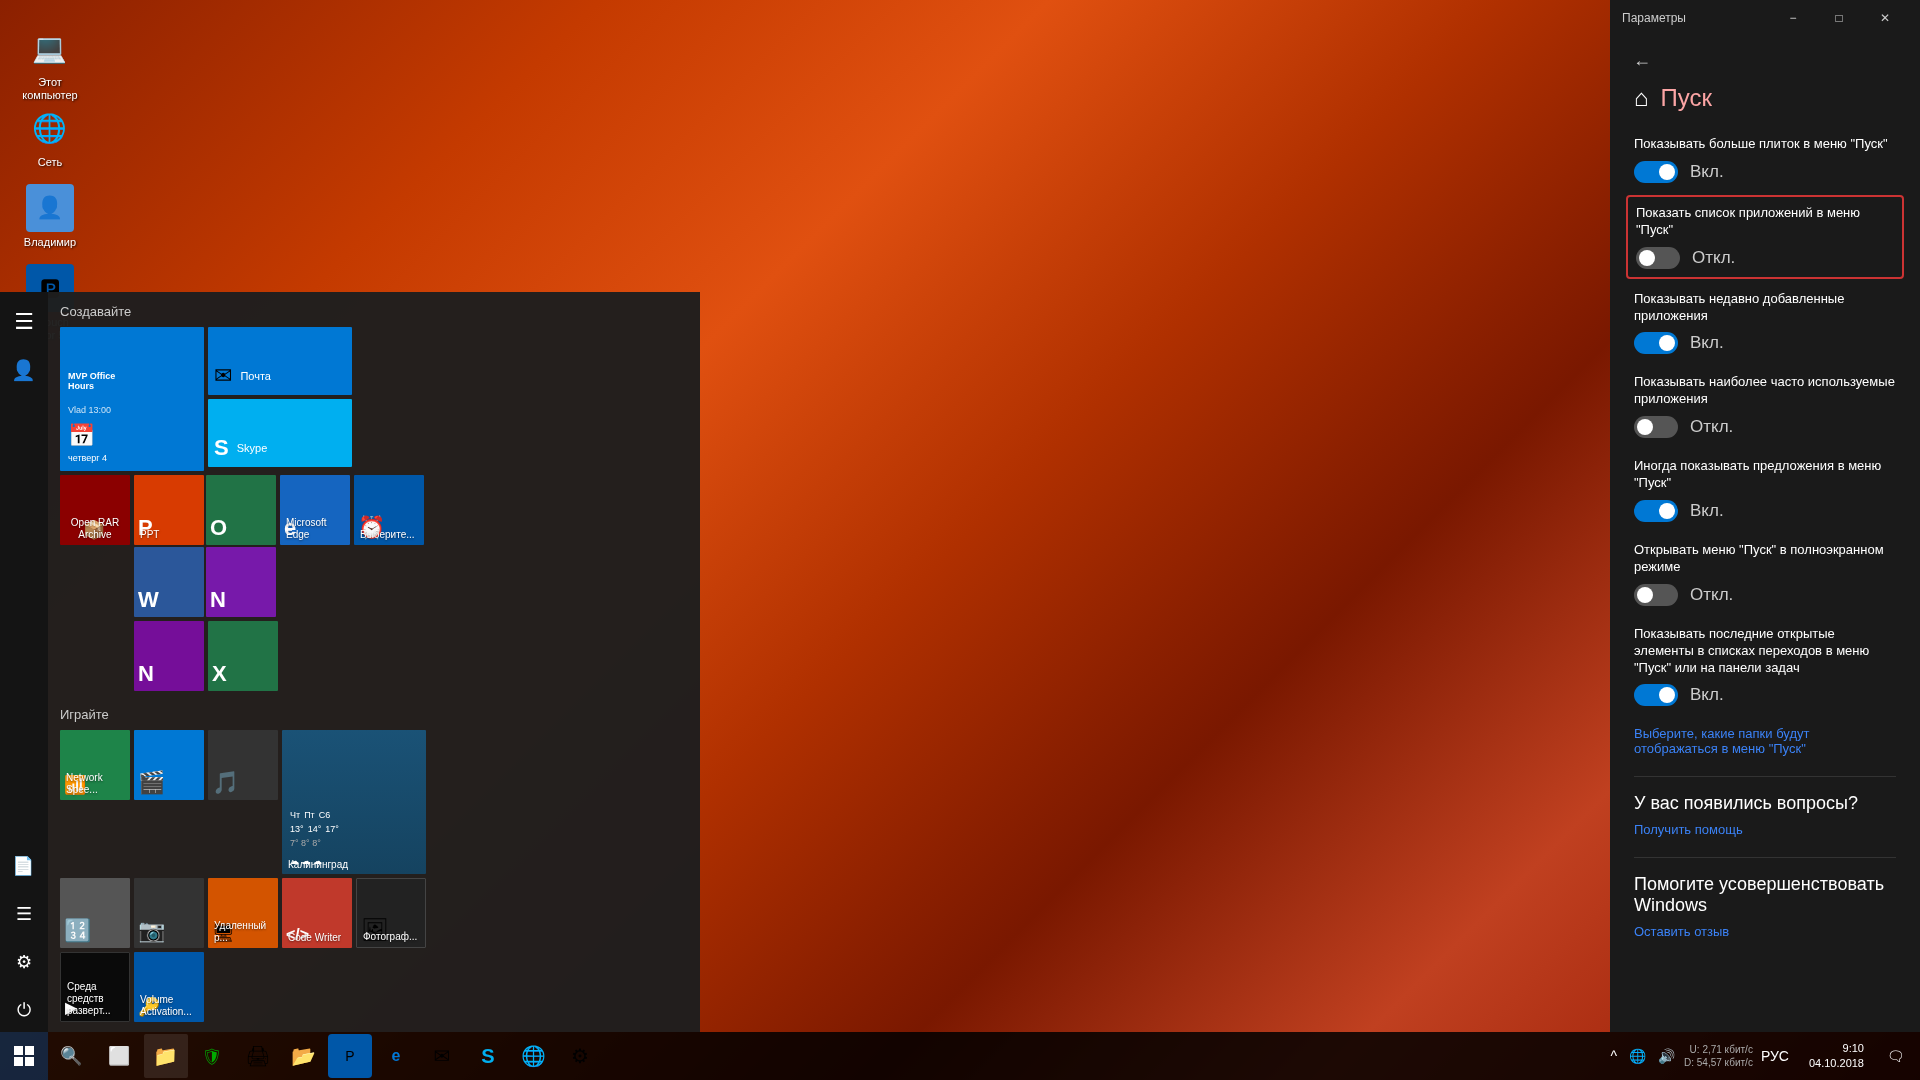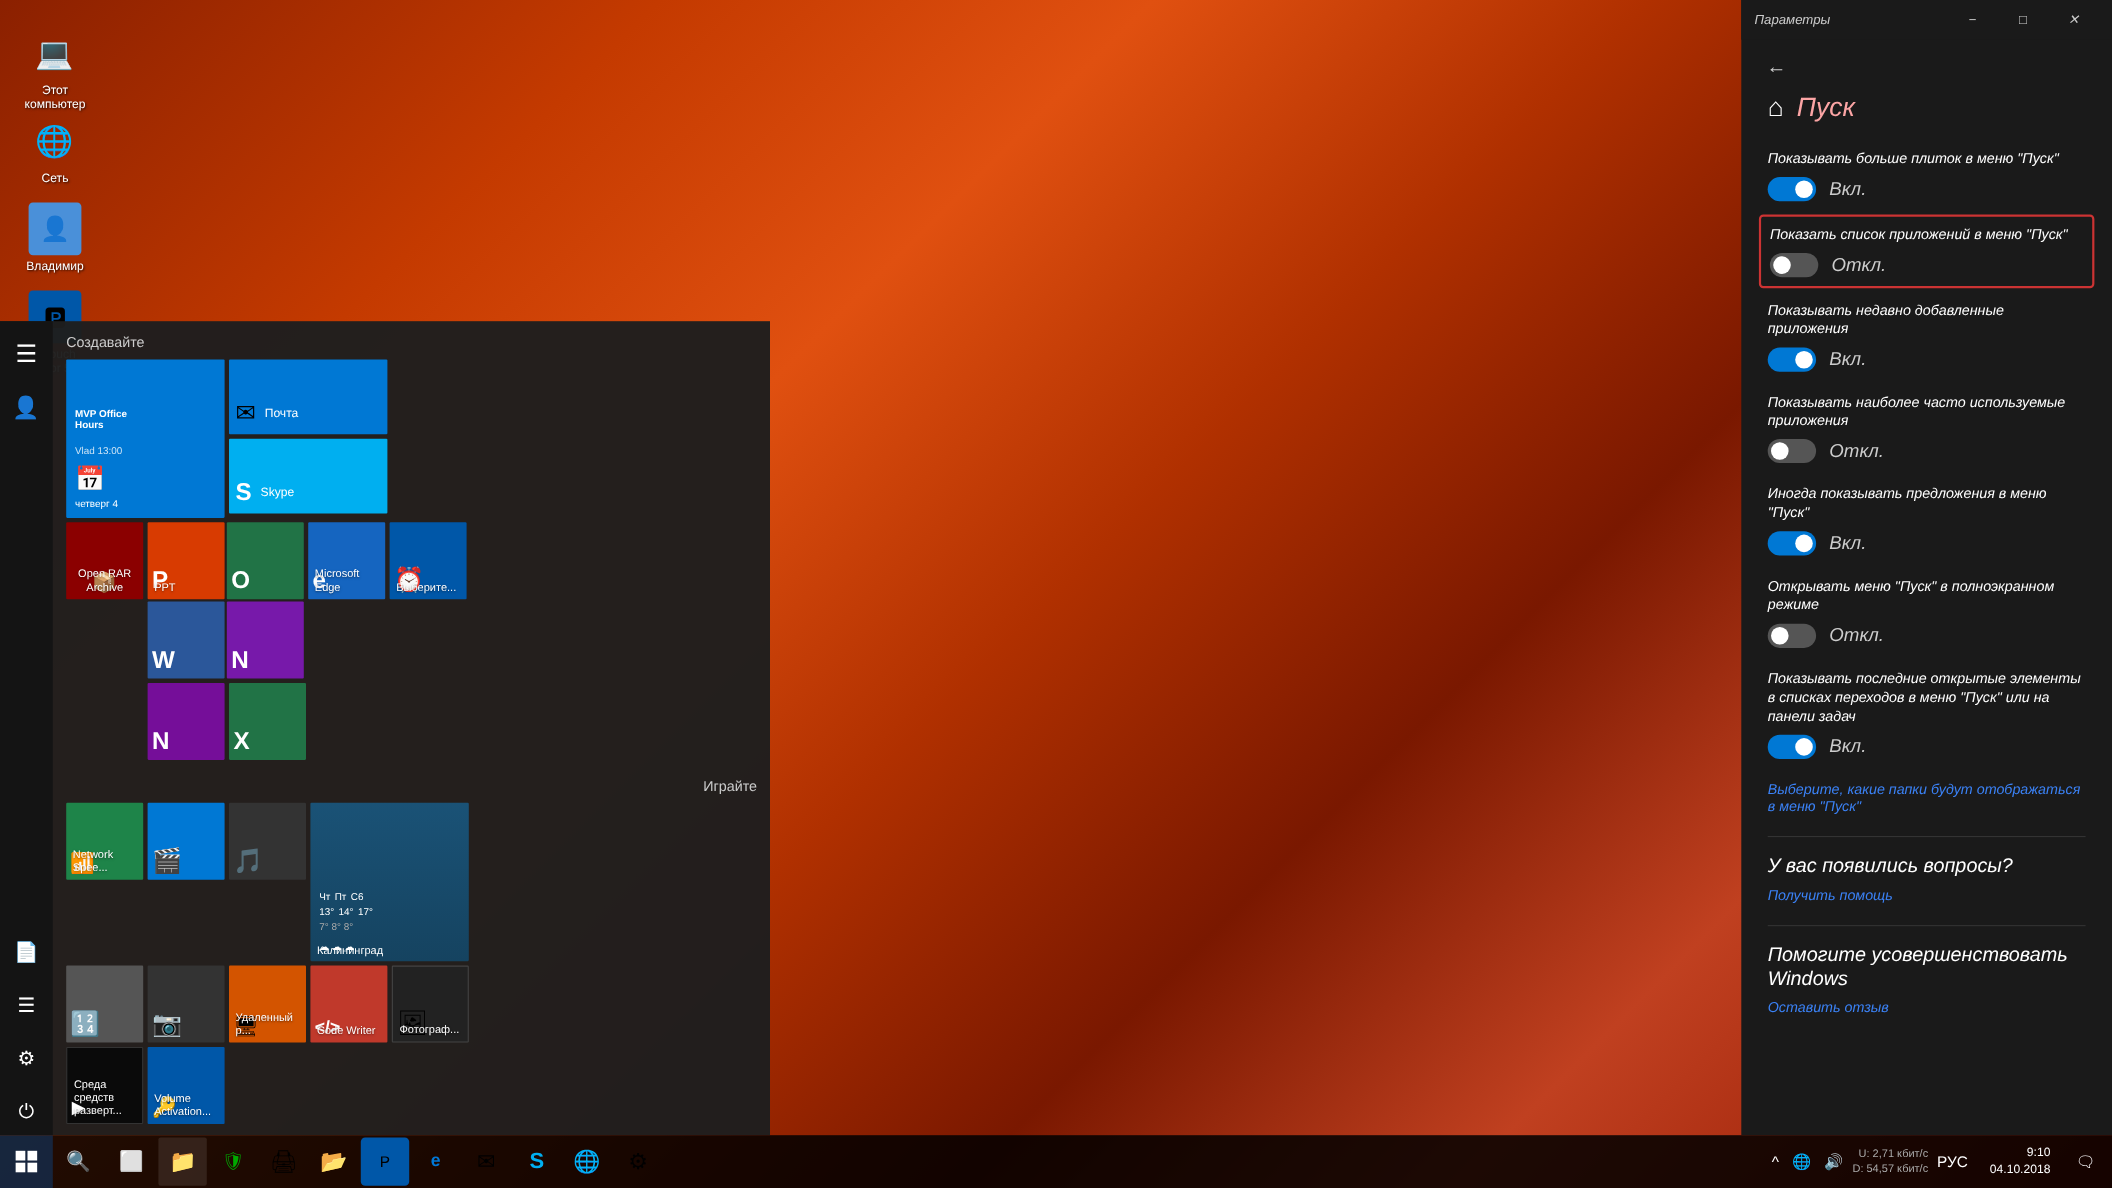--- a/index.html
+++ b/index.html
@@ -196,27 +196,26 @@
       right: 0;
       text-shadow: 0 1px 2px rgba(0,0,0,0.5);
       line-height: 1.2;
     }
 
     
     #settings-panel {
       position: absolute;
       top: 0;
       right: 0;
-      width: 337px;
+      width: 310px;
       height: 1032px;
       background: #1a1a1a;
       z-index: 300;
       display: flex;
       flex-direction: column;
-      font-style: italic;
     }
     #settings-titlebar {
       height: 36px;
       display: flex;
       align-items: center;
       justify-content: space-between;
       padding: 0 12px;
       background: #1a1a1a;
     }
     #settings-titlebar-title {
@@ -465,21 +464,21 @@
 
       <div class="tiles-row" style="margin-top:2px;margin-left:74px;">
         <div class="tile tile-sm" style="background:#750E99;">
           <div style="padding:4px;color:white;font-size:22px;font-weight:bold;">N</div>
         </div>
         <div class="tile tile-sm" style="background:#217346;">
           <div style="padding:4px;color:white;font-size:22px;font-weight:bold;">X</div>
         </div>
       </div>
 
-      <div class="tiles-section-title" style="margin-top:16px;text-align:right;">Играйте</div>
+      <div class="tiles-section-title" style="margin-top:16px;">Играйте</div>
       <div class="tiles-row">
         <div class="tile tile-sm" style="background:#1E8449;">
           <div style="padding:4px;font-size:18px;color:white;">📶</div>
           <div class="tile-label">Network Spee...</div>
         </div>
         <div class="tile tile-sm" style="background:#0078D4;">
           <div style="padding:4px;font-size:22px;">🎬</div>
         </div>
         <div class="tile tile-sm" style="background:#333;">
           <div style="padding:4px;font-size:22px;">🎵</div>

